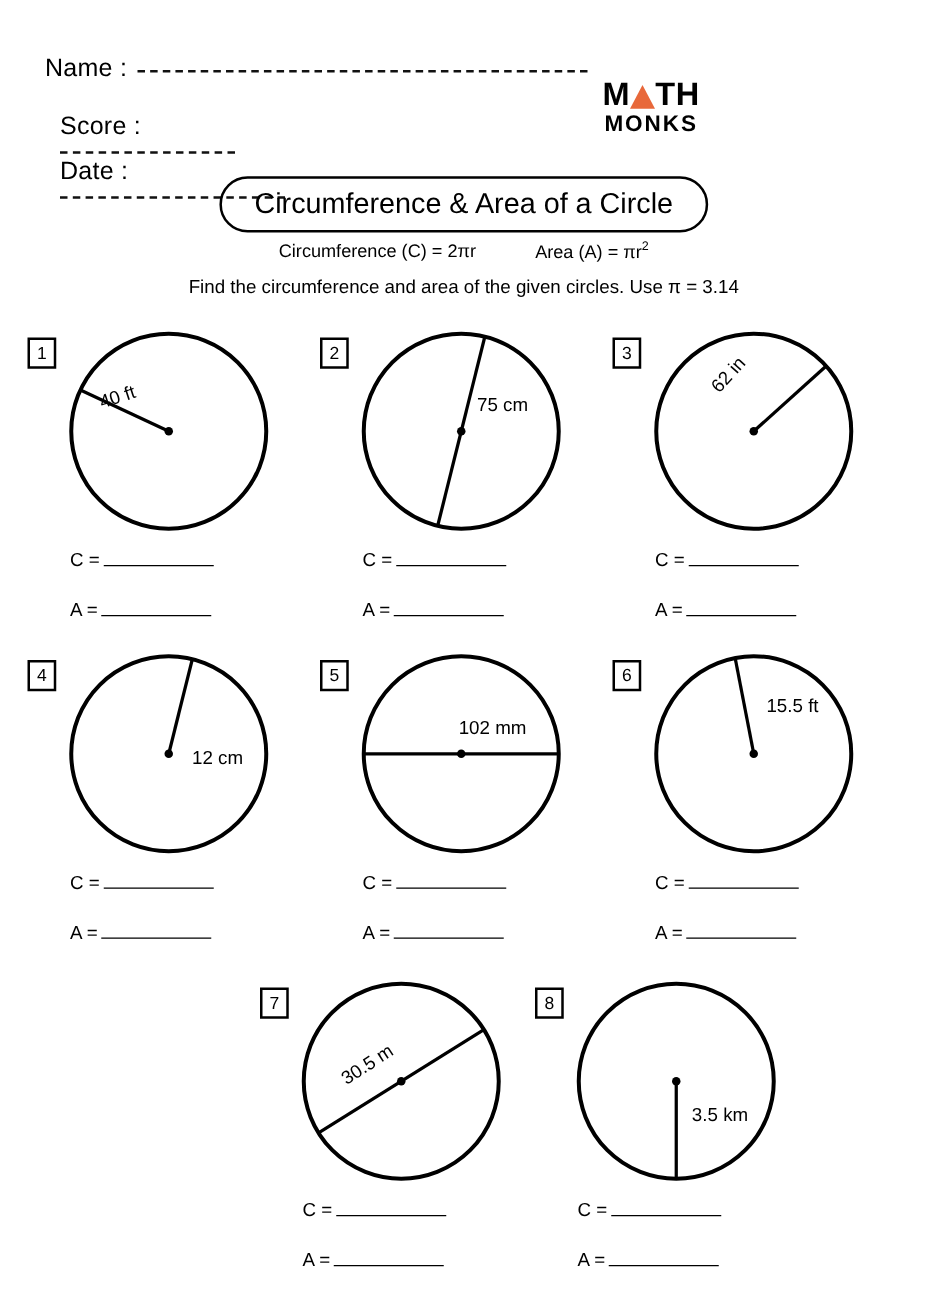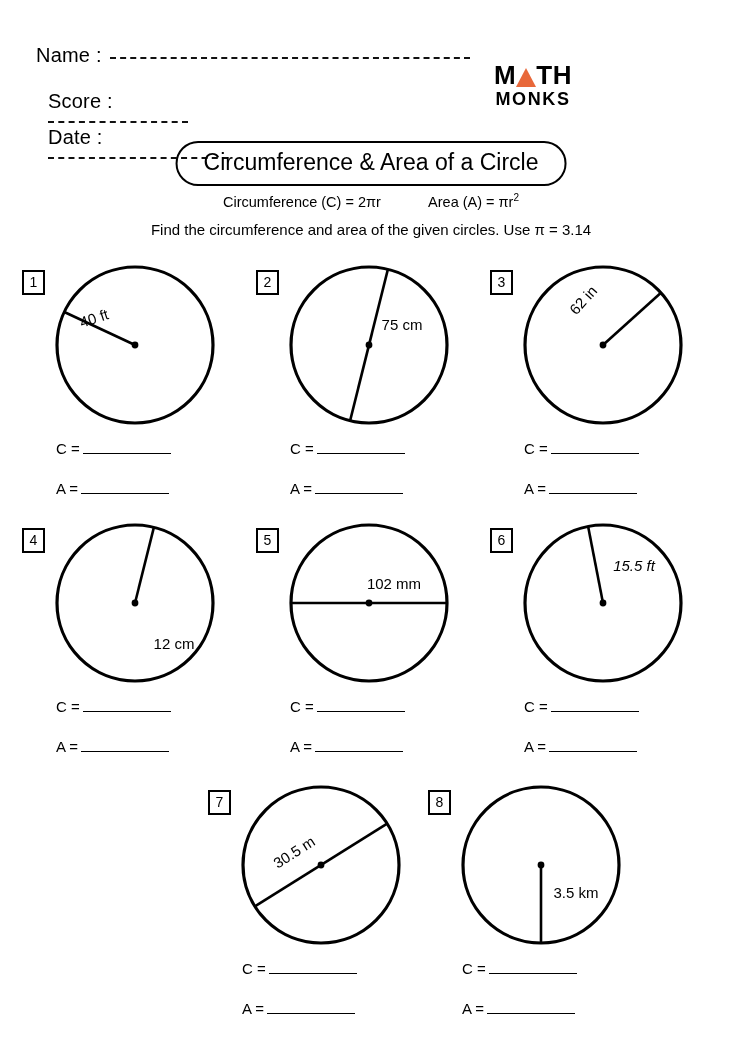--- a/index.html
+++ b/index.html
@@ -15,21 +15,20 @@
     color: #000000;
     overflow: hidden;
   }
 
   
   #header {
     position: absolute;
     left: 0; top: 0;
     width: 588px;
     height: 130px;
-    padding-left: 12px;
   }
   .field-row {
     position: absolute;
     display: flex;
     align-items: baseline;
     white-space: nowrap;
   }
   .field-label {
     font-size: 20px;
     letter-spacing: 0.2px;
@@ -262,21 +261,21 @@
     </div>
     <div class="problem" style="left: 14px; top: 520px;">
       <div class="badge">4</div>
       <div class="circle-wrap">
         <svg width="170" height="170" viewBox="0 0 170 170">
           <circle cx="85" cy="83" r="78" fill="none" stroke="#000" stroke-width="3.2"></circle>
           <line x1="85" y1="83" x2="103.86990785677409" y2="7.316933350472269" stroke="#000" stroke-width="2.6"></line>
           <circle cx="85" cy="83" r="3.4" fill="#000"></circle>
         </svg>
       </div>
-      <div class="dim-label" style="left: 160px; top: 87px; transform: translate(-50%, -50%) rotate(0deg); margin-top: 36px;">12 cm</div>
+      <div class="dim-label" style="left: 160px; top: 87px; transform: translate(-50%, -50%) rotate(0deg);">12 cm</div>
       <div class="answers">
         <div class="ans-line">
           <span class="ans-label">C =</span>
           <span class="ans-blank"></span>
         </div>
         <div class="ans-line">
           <span class="ans-label">A =</span>
           <span class="ans-blank"></span>
         </div>
       </div>
@@ -304,21 +303,21 @@
     </div>
     <div class="problem" style="left: 482px; top: 520px;">
       <div class="badge">6</div>
       <div class="circle-wrap">
         <svg width="170" height="170" viewBox="0 0 170 170">
           <circle cx="85" cy="83" r="78" fill="none" stroke="#000" stroke-width="3.2"></circle>
           <line x1="85" y1="83" x2="70.1168983606295" y2="6.433079691082213" stroke="#000" stroke-width="2.6"></line>
           <circle cx="85" cy="83" r="3.4" fill="#000"></circle>
         </svg>
       </div>
-      <div class="dim-label" style="left: 152px; top: 45px; transform: translate(-50%, -50%) rotate(0deg); font-style: italic;">15.5 ft</div>
+      <div class="dim-label" style="left: 152px; top: 45px; transform: translate(-50%, -50%) rotate(0deg);">15.5 ft</div>
       <div class="answers">
         <div class="ans-line">
           <span class="ans-label">C =</span>
           <span class="ans-blank"></span>
         </div>
         <div class="ans-line">
           <span class="ans-label">A =</span>
           <span class="ans-blank"></span>
         </div>
       </div>

